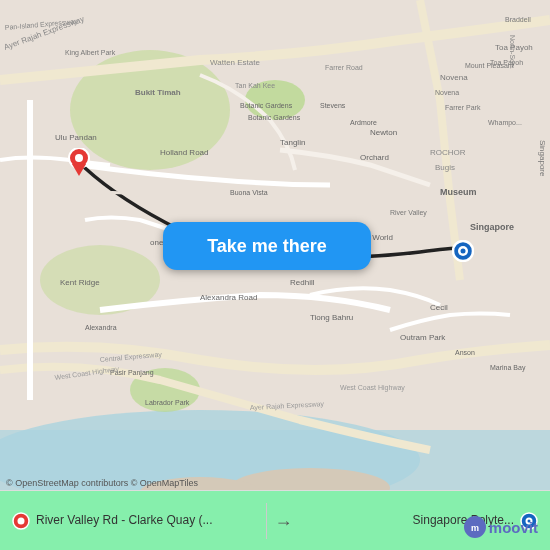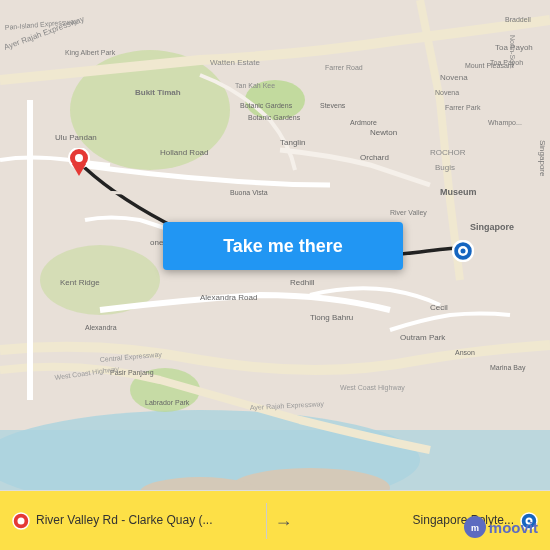--- a/index.html
+++ b/index.html
@@ -24,26 +24,26 @@
       position: absolute;
       top: 0; left: 0;
       width: 100%; height: 100%;
     }
 
     
     #take-me-there-btn {
       position: absolute;
       top: 222px;
       left: 163px;
-      width: 240px;
+      width: 208px;
       height: 48px;
       background: #2196F3;
       color: white;
       border: none;
-      border-radius: 4px;
+      border-radius: 14px;
       font-size: 18px;
       font-weight: bold;
       cursor: pointer;
       display: flex;
       align-items: center;
       justify-content: center;
       box-shadow: 0 2px 8px rgba(0,0,0,0.35);
       z-index: 10;
     }
 
@@ -63,21 +63,21 @@
       z-index: 8;
     }
 
     
     #bottom-bar {
       position: absolute;
       bottom: 0;
       left: 0;
       width: 550px;
       height: 60px;
-      background: #fde047;
+      background: #86efac;
       border-top: 1px solid #ddd;
       display: flex;
       align-items: center;
       justify-content: space-between;
       padding: 0 12px;
     }
 
     #bottom-left {
       display: flex;
       align-items: center;
@@ -257,20 +257,23 @@
   <div class="marker-dest">
     <svg width="22" height="22" viewBox="0 0 22 22">
       <circle cx="11" cy="11" r="10" fill="#1565C0" stroke="#fff" stroke-width="2.5"></circle>
       <circle cx="11" cy="11" r="5" fill="#fff"></circle>
       <circle cx="11" cy="11" r="2.5" fill="#1565C0"></circle>
     </svg>
   </div>
 
   <button id="take-me-there-btn">Take me there</button>
 
+  <div id="attribution">
+    <span>© OpenStreetMap contributors © OpenMapTiles</span>
+  </div>
 
 </div>
 
 <div id="bottom-bar">
   <div id="bottom-left">
 
     <svg width="18" height="18" viewBox="0 0 18 18">
       <circle cx="9" cy="9" r="8" fill="#e53935" stroke="#fff" stroke-width="1.5"></circle>
       <circle cx="9" cy="9" r="3.5" fill="#fff"></circle>
     </svg>

